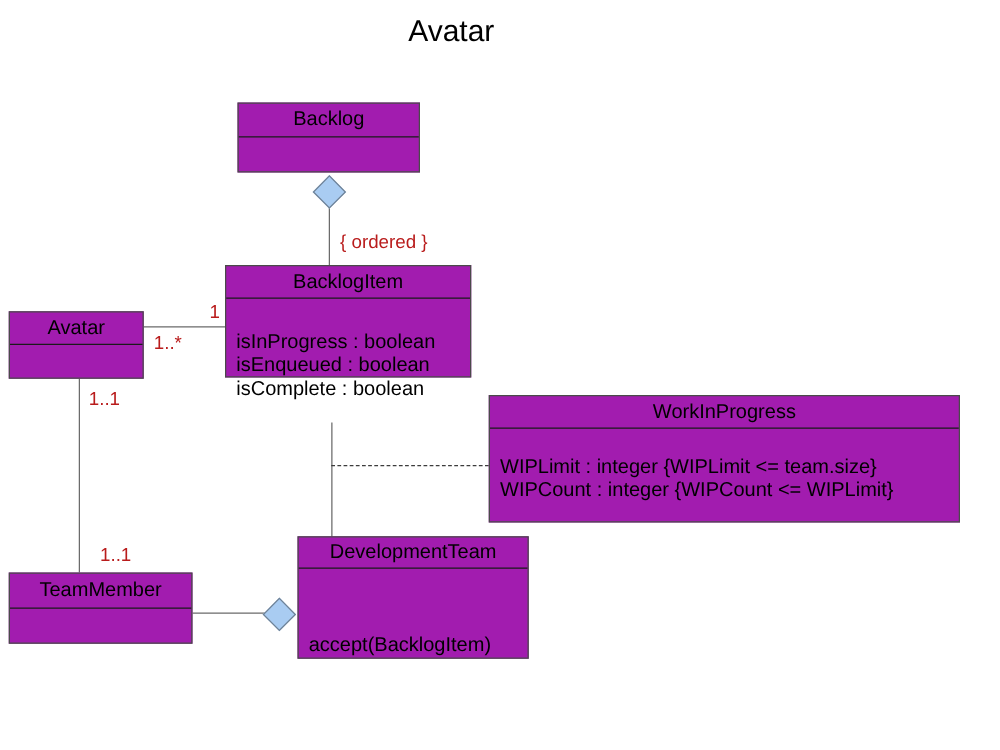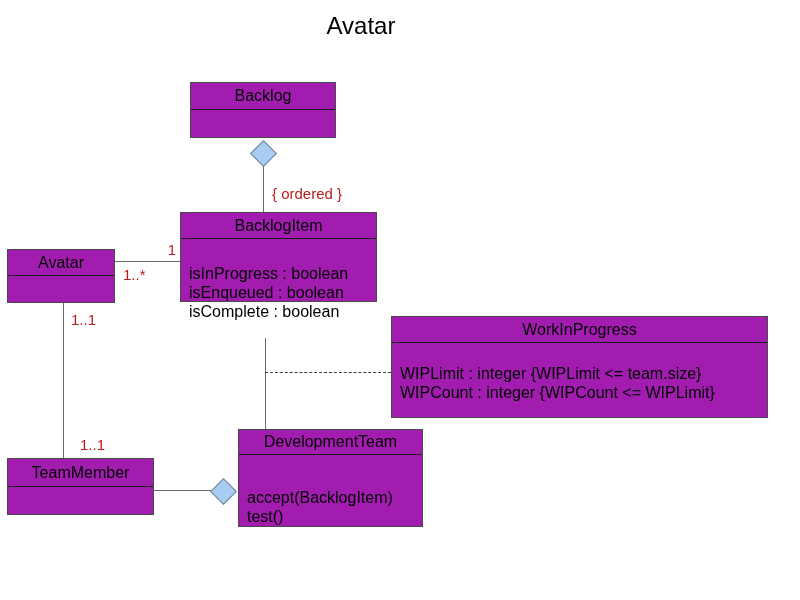--- a/index.html
+++ b/index.html
@@ -160,17 +160,16 @@
 
   <div class="uml-class" id="box-teammember">
     <div class="uml-title">TeamMember</div>
     <div class="uml-body"></div>
   </div>
 
   <div class="uml-class" id="box-devteam">
     <div class="uml-title">DevelopmentTeam</div>
     <div class="uml-body">
       <div>accept(BacklogItem)</div>
-      <div>test()</div>
     </div>
   </div>
 
 </div>
 
 </body></html>

